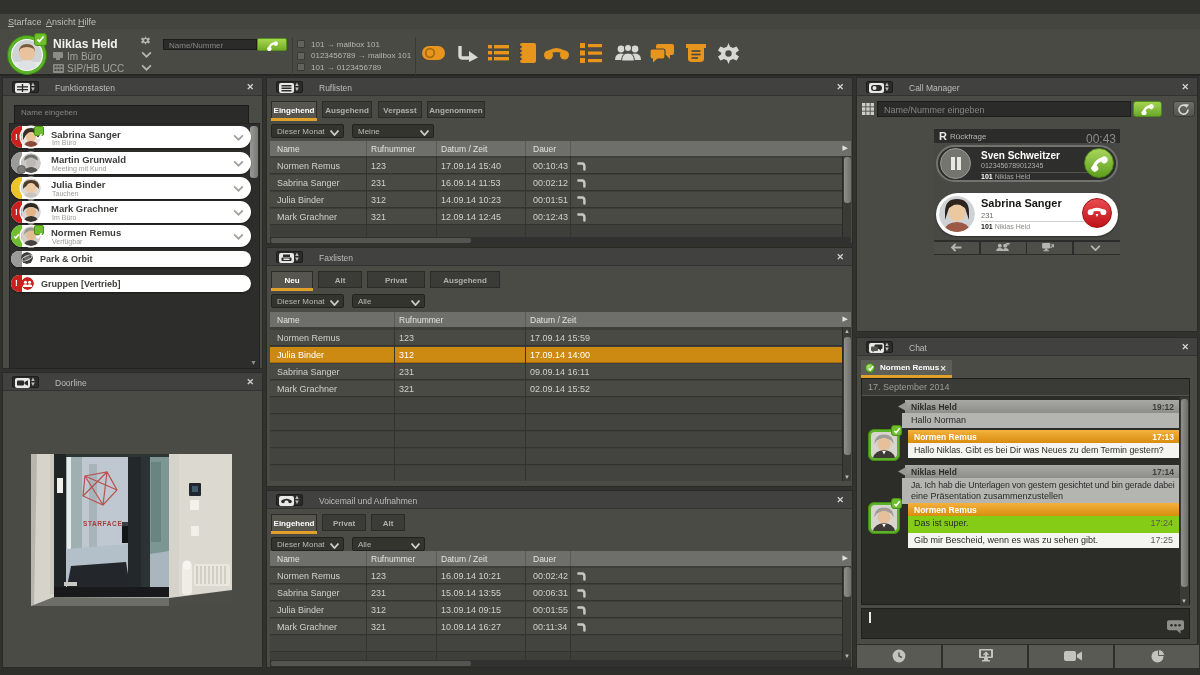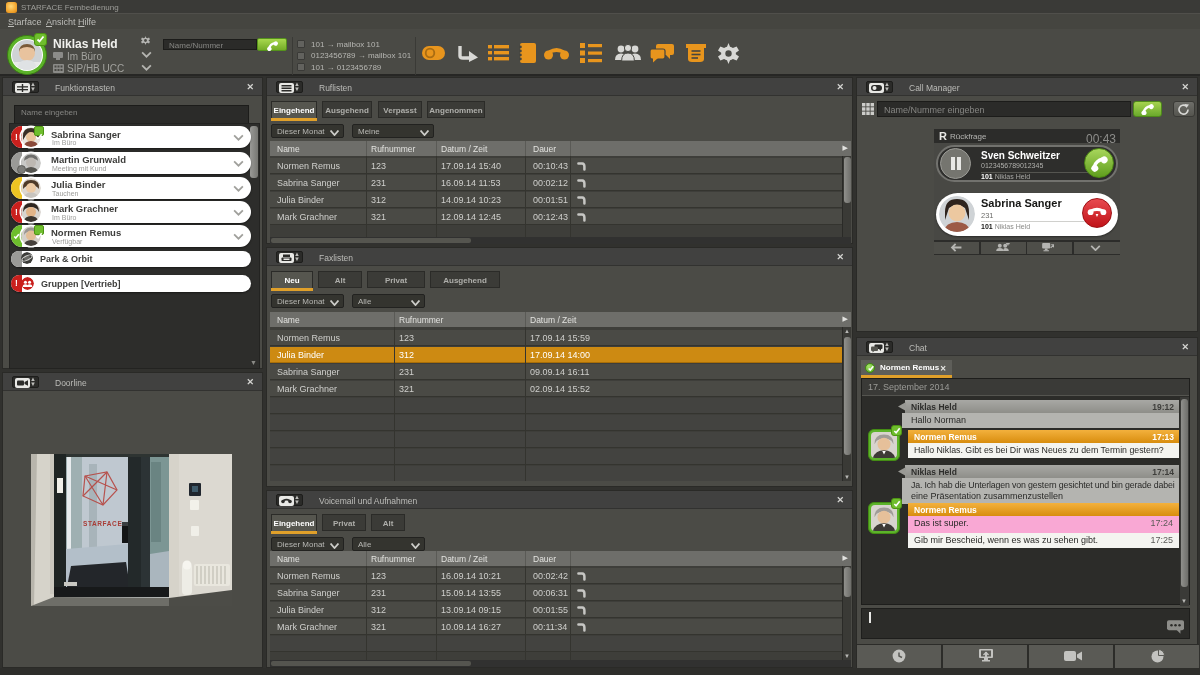--- a/index.html
+++ b/index.html
@@ -33,24 +33,20 @@
 .card{left:1px;width:240px;height:22px;background:#fff;border-radius:11px;box-shadow:0 1px 2px rgba(0,0,0,.45)}
 .ctab{position:absolute;left:0;top:0;width:11px;height:22px;border-radius:11px 0 0 11px;color:#fff;font-size:8.5px;font-weight:bold;text-align:center;line-height:22px}
 .cav{position:absolute;left:10px;top:1px;width:20px;height:20px;border-radius:50%;box-shadow:0 0 0 1.5px #fff}
 .cbadge{position:absolute;left:23px;top:0px;width:10px;height:10px;background:#6fbe2d;border:1px solid #4e9414;border-radius:2px;text-align:center}
 .cname{position:absolute;left:40px;top:2.5px;font-size:9.5px;font-weight:bold;color:#3c3c3a;white-space:nowrap}
 .csub{position:absolute;left:41px;top:13px;font-size:7px;color:#9c9c99}
 .cchev{position:absolute;right:7px;top:8px;width:11px;height:7px}
 </style></head>
 <body>
 <div id="app">
-  <div class="ab" id="titlebar">
-    <div class="ab" style="left:6px;top:1.5px;width:11px;height:11px;border-radius:2.5px;background:radial-gradient(circle at 45% 40%,#ffd97a,#f2a52e 60%,#d98414)"></div>
-    <span class="ab" style="left:21px;top:2.5px">STARFACE Fernbedienung</span>
-  </div>
   <div class="ab" id="menubar">
     <span class="ab" style="left:8px;top:3px"><u>S</u>tarface</span>
     <span class="ab" style="left:46px;top:3px"><u>A</u>nsicht</span>
     <span class="ab" style="left:78px;top:3px"><u>H</u>ilfe</span>
   </div>
   <div class="ab" id="hdr">
 
     <div class="ab" style="left:7px;top:6px;width:40px;height:40px;border-radius:50%;background:#5cb32a;border:1px solid #3a7d12"></div>
     <div class="ab" style="left:11px;top:10px;width:32px;height:32px;border-radius:50%;background:#fff"></div>
     <svg class="ab" style="left:12px;top:11px" width="30" height="30" viewBox="0 0 30 30">
@@ -871,21 +867,21 @@
           <path d="M2 30 Q5 21 15 21 Q25 21 28 30 Z" fill="#3e3a36"></path>
           <path d="M13 22 L15 26 L17 22 Z" fill="#fff"></path>
         </svg>
       <div class="ab" style="left:29px;top:119px;width:11px;height:11px;border-radius:3px;background:#6fbe2d;border:1px solid #4e9414"></div>
       <svg class="ab" style="left:31px;top:121px" width="8" height="8" viewBox="0 0 9 9">
           <path d="M1.5 4.5 L3.5 6.5 L7.5 1.5" stroke="#fff" stroke-width="1.8" fill="none"></path>
         </svg>
       <div class="ab" style="left:46px;top:124px;width:271px;height:13px;background:linear-gradient(#f3b13d,#d88d0e)">
         <span class="ab" style="left:6px;top:1.5px;font-size:8.5px;font-weight:bold;color:#fff">Normen Remus</span>
       </div>
-      <div class="ab" style="left:46px;top:137px;width:271px;height:30px;background:#f9a8d4">
+      <div class="ab" style="left:46px;top:137px;width:271px;height:30px;background:#84cc16">
         <span class="ab" style="left:6px;top:2px;font-size:9px;color:#2a2a28">Das ist super.</span>
         <span class="ab" style="right:6px;top:2px;font-size:9px;color:#5a5a57">17:24</span>
       </div>
       <div class="ab" style="left:46px;top:154px;width:271px;height:15px;background:#f4f4f0">
         <span class="ab" style="left:6px;top:2px;font-size:9px;color:#2a2a28;white-space:nowrap">Gib mir Bescheid, wenn es was zu sehen gibt.</span>
         <span class="ab" style="right:6px;top:2px;font-size:9px;color:#5a5a57">17:25</span>
       </div>
     </div>
 
     <div class="ab" style="left:4px;top:270px;width:329px;height:31px;background:#2c2c29;border:1px solid #1e1e1c">

